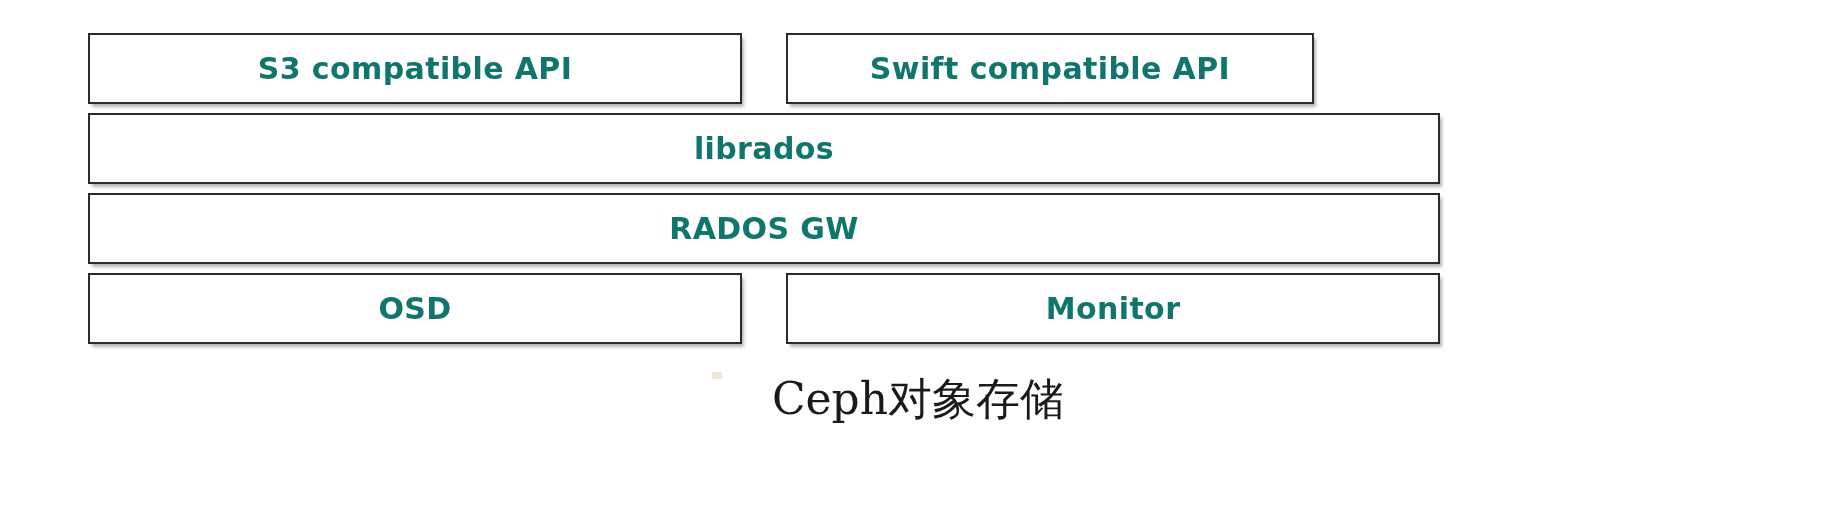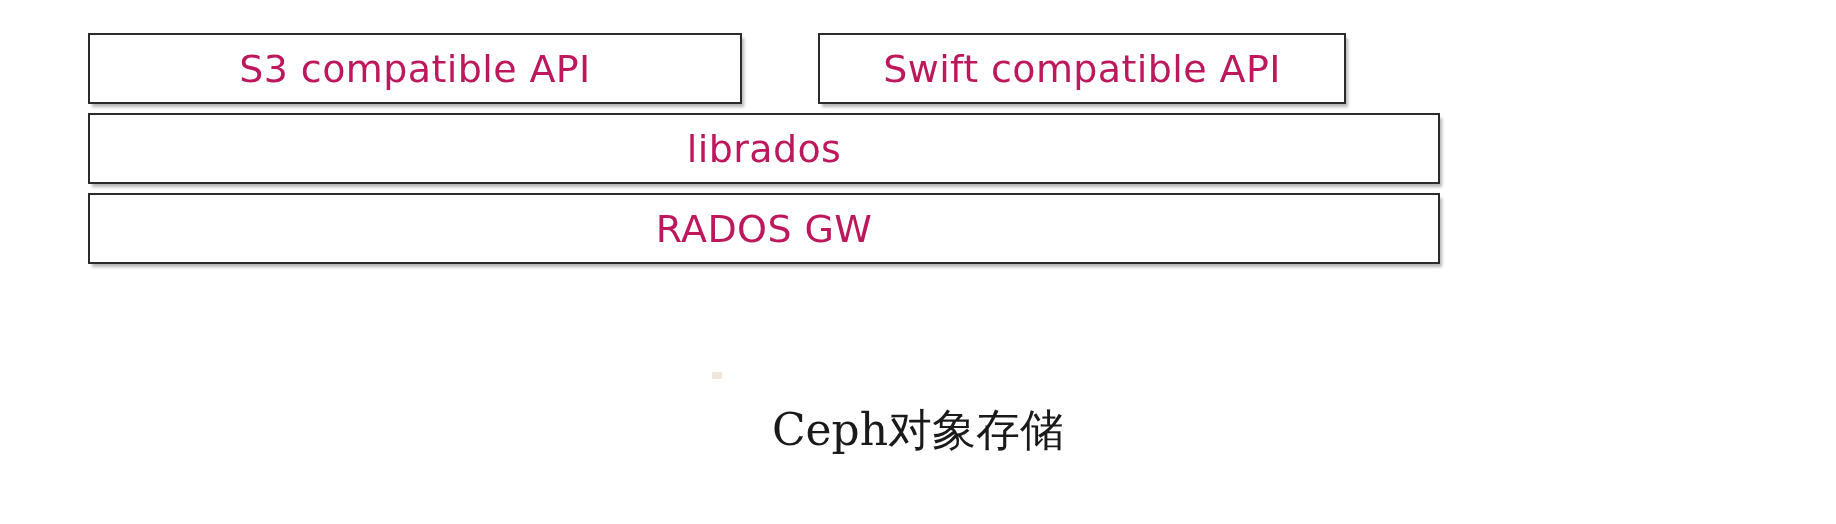--- a/index.html
+++ b/index.html
@@ -41,32 +41,32 @@
     box-shadow: 3px 4px 3px -1px rgba(120,120,120,0.55);
     display: flex;
     align-items: center;
     justify-content: center;
     box-sizing: border-box;
     height: 71px;
   }
 
   .node-label {
     font-family: "DejaVu Sans", sans-serif;
-    font-weight: normal;
-    font-size: 38px;
-    color: #be185d;
+    font-weight: bold;
+    font-size: 30px;
+    color: #0f766e;
     letter-spacing: 0.4px;
     white-space: nowrap;
     line-height: 1;
   }
 
   
   .row-apis .node-box.left  { width: 654px; }
   .row-apis .spacer         { width: 44px; flex: 0 0 44px; }
-  .row-apis .node-box.right { width: 528px; margin-left: 32px; }
+  .row-apis .node-box.right { width: 528px; }
 
   
   .row-full .node-box { width: 1352px; }
 
   
   .row-daemons .node-box.left  { width: 654px; }
   .row-daemons .spacer         { width: 44px; flex: 0 0 44px; }
   .row-daemons .node-box.right { width: 654px; }
 
   
@@ -74,21 +74,20 @@
     position: absolute;
     left: 0;
     top: 371px;
     width: 1836px;
     text-align: center;
     font-family: "DejaVu Serif", serif;
     font-size: 44px;
     color: #1a1a1a;
     line-height: 1.25;
     white-space: nowrap;
-    margin-top: 31px;
   }
 
   .speck {
     position: absolute;
     left: 712px;
     top: 372px;
     width: 10px;
     height: 7px;
     background: #efe6d9;
     border-radius: 1px;
@@ -116,20 +115,29 @@
         <span class="node-label">librados</span>
       </div>
     </div>
 
     <div class="stack-row row-full">
       <div class="node-box">
         <span class="node-label">RADOS GW</span>
       </div>
     </div>
 
+    <div class="stack-row row-daemons">
+      <div class="node-box left">
+        <span class="node-label">OSD</span>
+      </div>
+      <div class="spacer"></div>
+      <div class="node-box right">
+        <span class="node-label">Monitor</span>
+      </div>
+    </div>
 
   </div>
 
   <div class="speck"></div>
 
   <div class="caption">Ceph对象存储</div>
 
 </div>
 
 </body></html>

